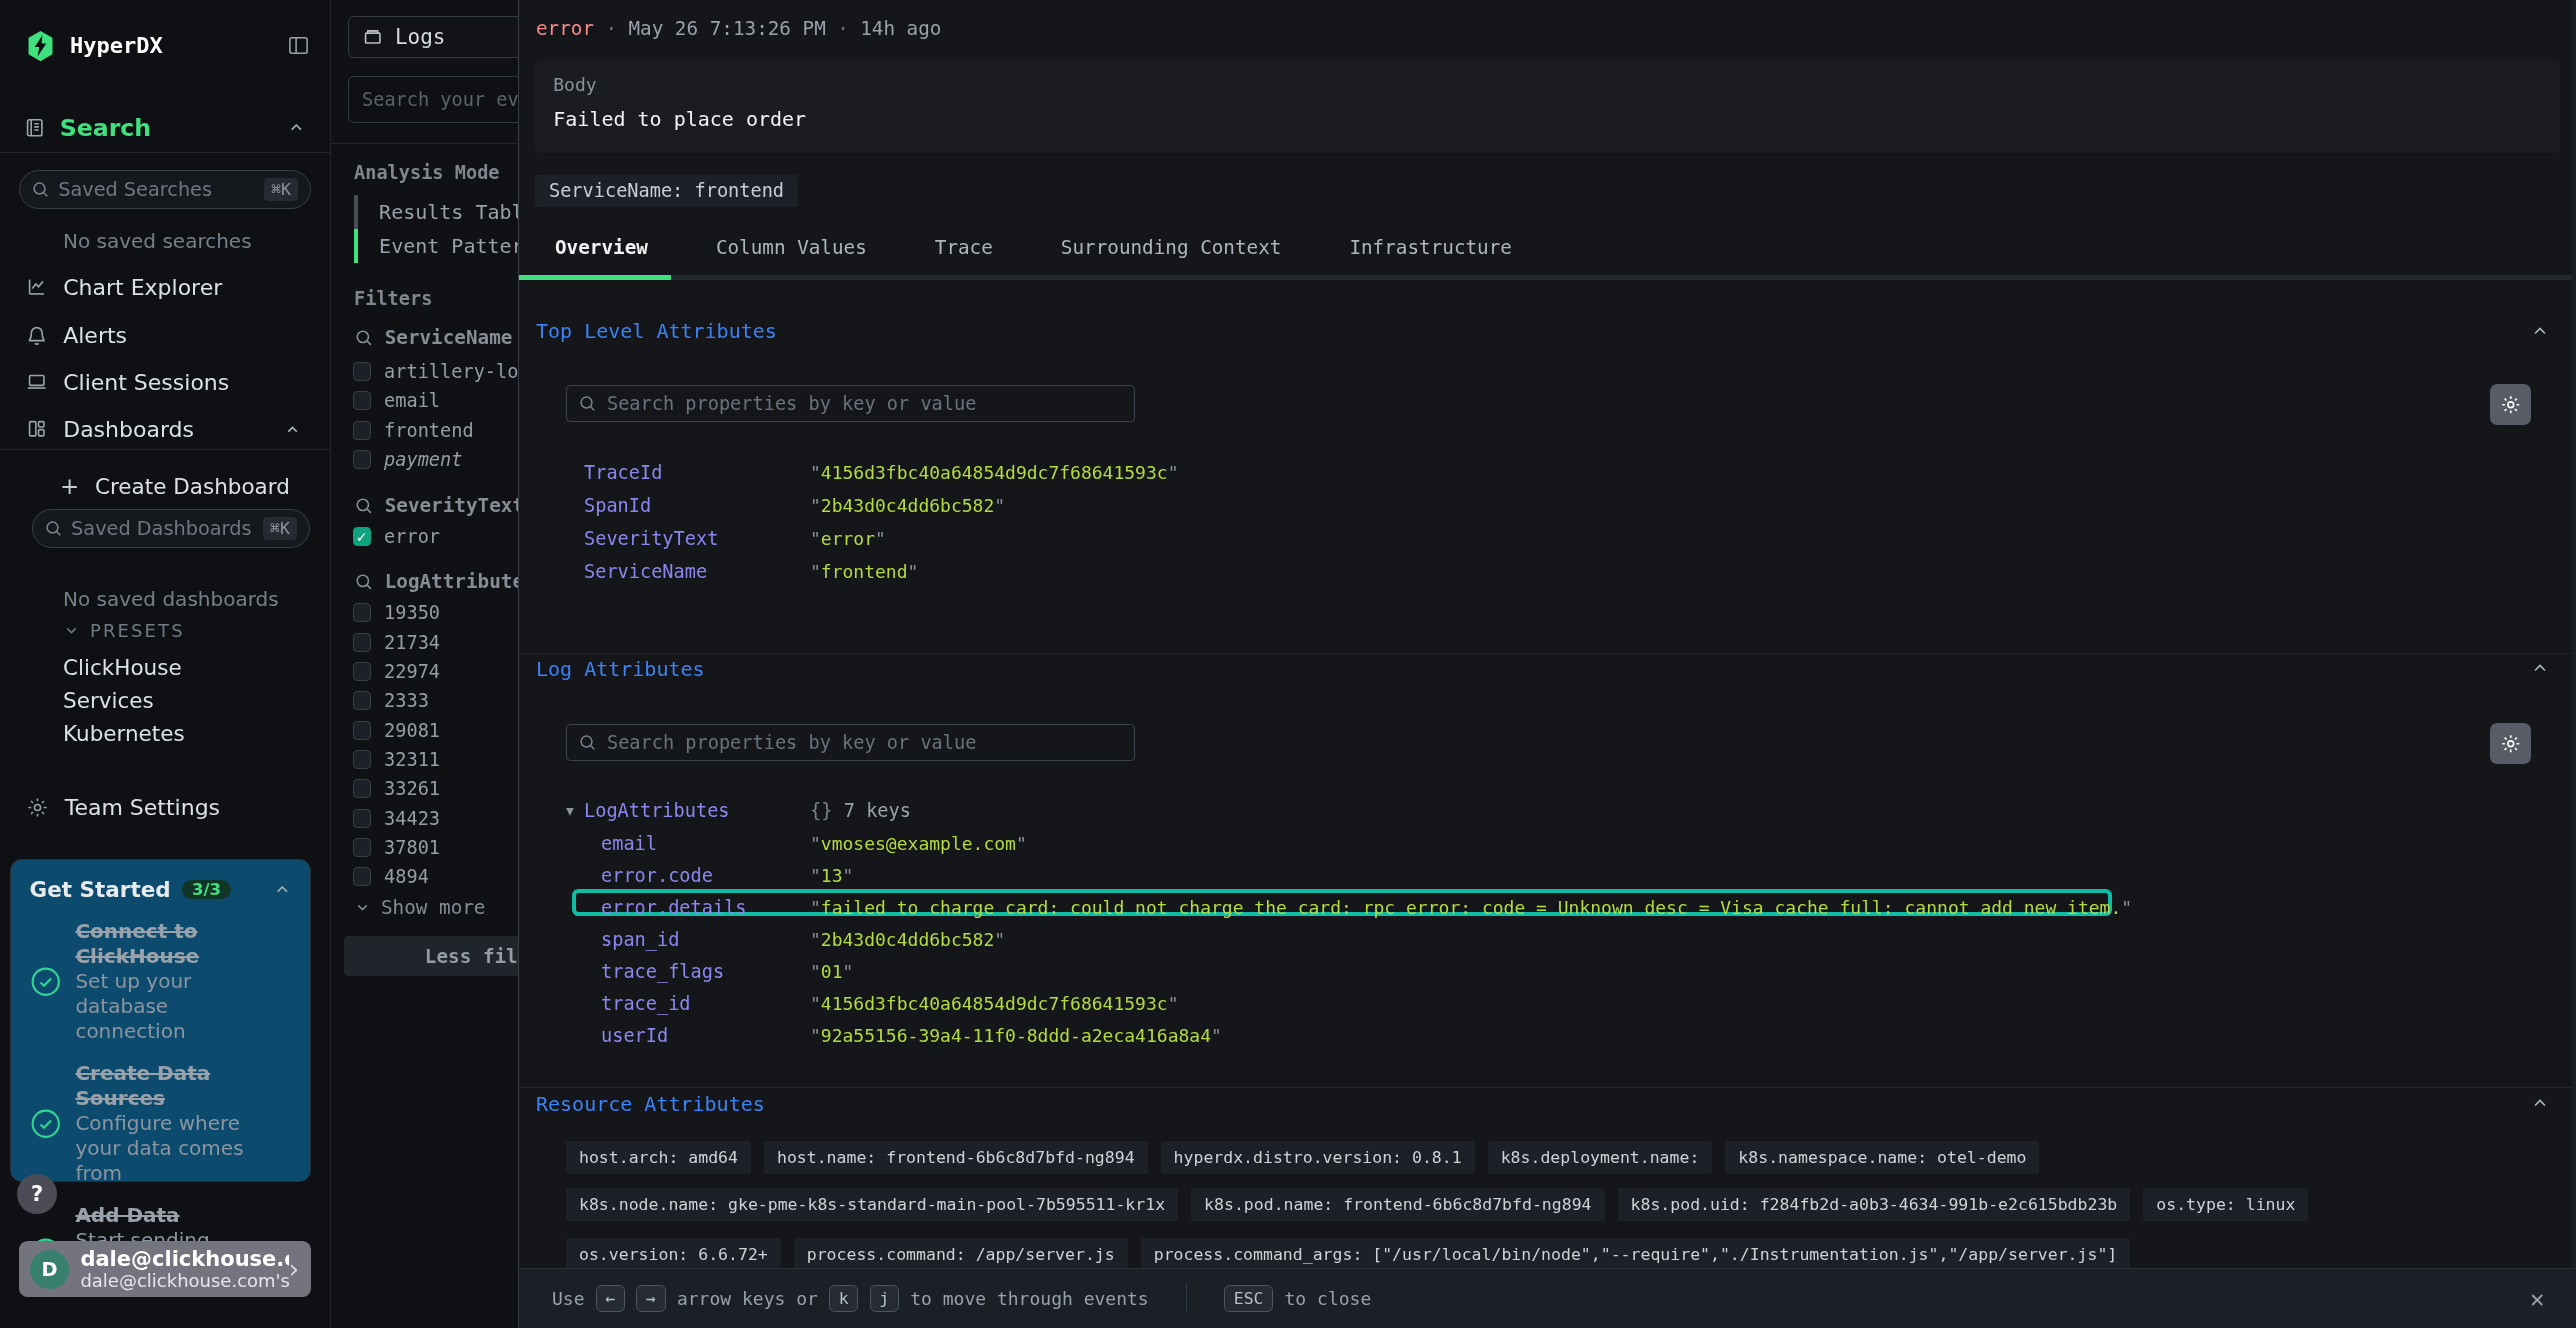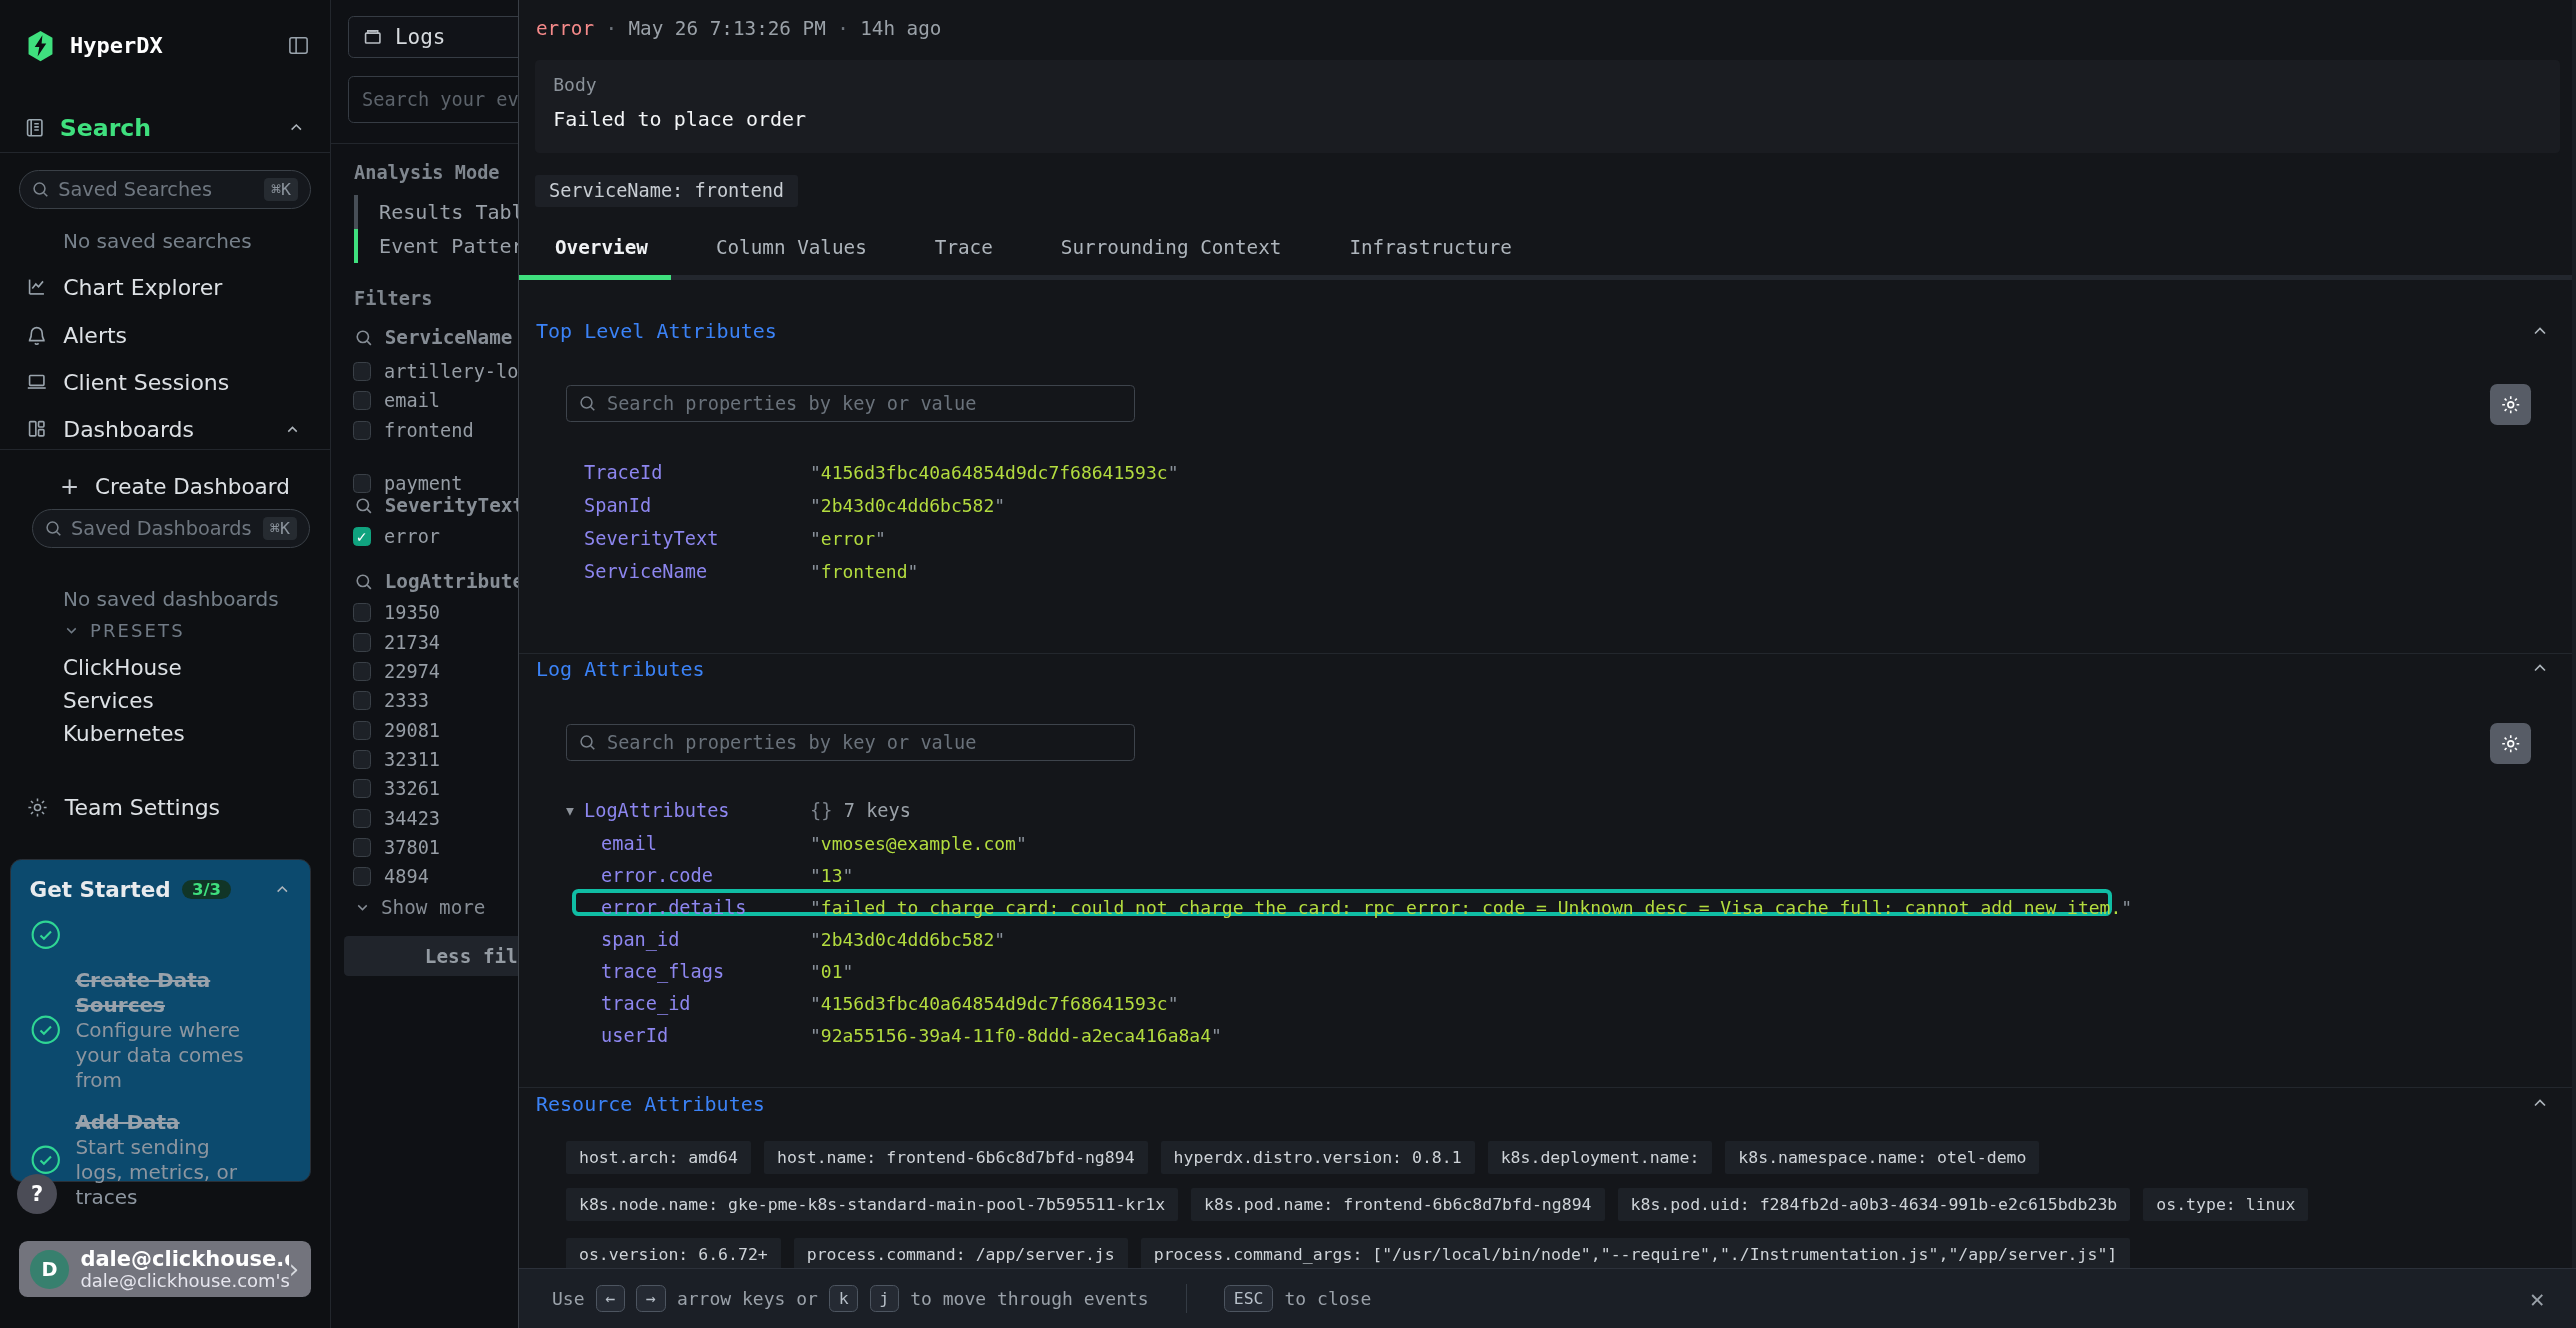--- a/index.html
+++ b/index.html
@@ -287,20 +287,24 @@
             </svg>
         </span>
       </div>
       <div class="gs-item">
         <span class="check">
           <svg width="31.5" height="31.5" viewBox="0 0 24 24" fill="none" stroke="currentColor" stroke-width="1.6">
               <circle cx="12" cy="12" r="10"></circle>
               <path d="M8 12.5l2.6 2.5L16 9.5"></path>
             </svg>
         </span>
+        <span class="gs-txt">
+          <div class="gs-item-title">Connect to ClickHouse</div>
+          <div class="gs-item-desc">Set up your database connection</div>
+        </span>
       </div>
       <div class="gs-item">
         <span class="check">
           <svg width="31.5" height="31.5" viewBox="0 0 24 24" fill="none" stroke="currentColor" stroke-width="1.6">
               <circle cx="12" cy="12" r="10"></circle>
               <path d="M8 12.5l2.6 2.5L16 9.5"></path>
             </svg>
         </span>
         <span class="gs-txt">
           <div class="gs-item-title">Create Data Sources</div>
@@ -373,21 +377,21 @@
         <span class="lbl">artillery-loadgen</span>
       </div>
     <div class="opt" style="top:386px;">
         <span class="cbx"></span>
         <span class="lbl">email</span>
       </div>
     <div class="opt" style="top:416px;">
         <span class="cbx"></span>
         <span class="lbl">frontend</span>
       </div>
-    <div class="opt" style="top:469px;">
+    <div class="opt" style="top:445px;font-style:italic;">
         <span class="cbx"></span>
         <span class="lbl">payment</span>
       </div>
 
     <div class="fgroup-h" style="top:494px;">
       <svg width="19.3" height="19.3" viewBox="0 0 24 24" fill="none" stroke="currentColor" stroke-width="2">
           <circle cx="11" cy="11" r="7"></circle>
           <path d="M21 21l-4.6-4.6"></path>
         </svg>
       <span class="lbl">SeverityText</span>

